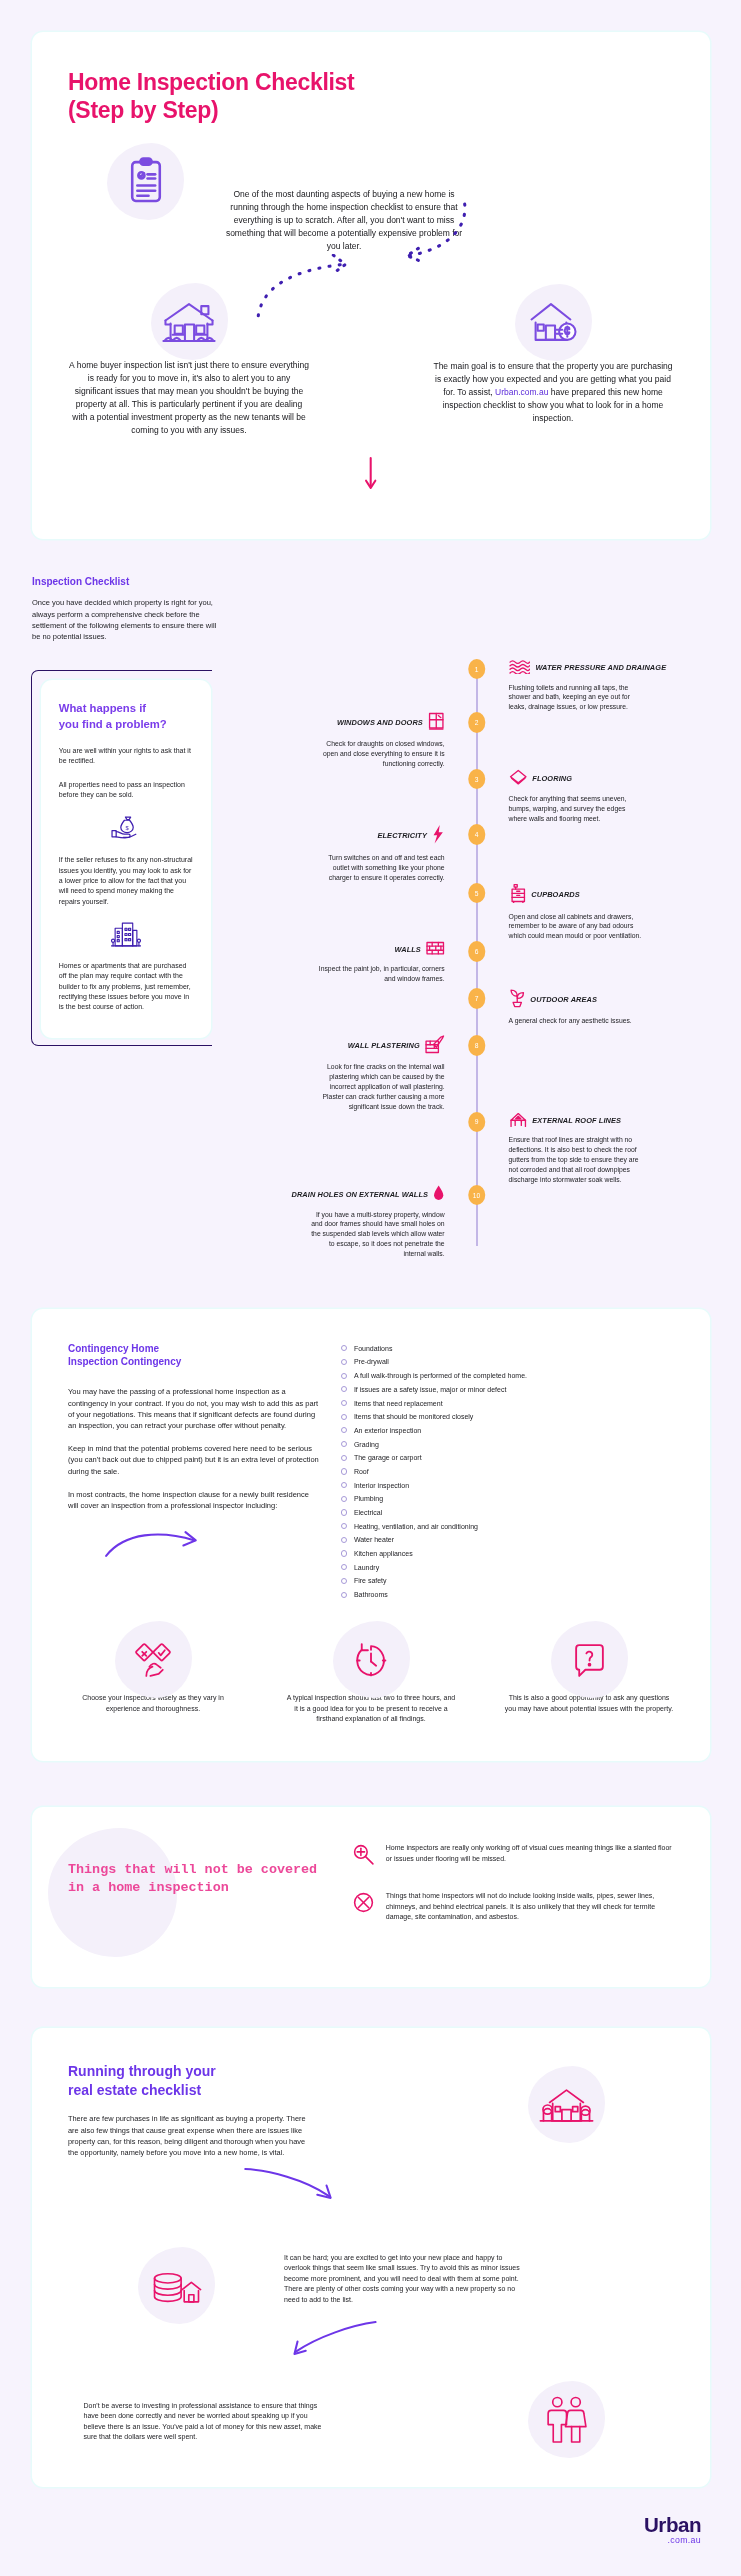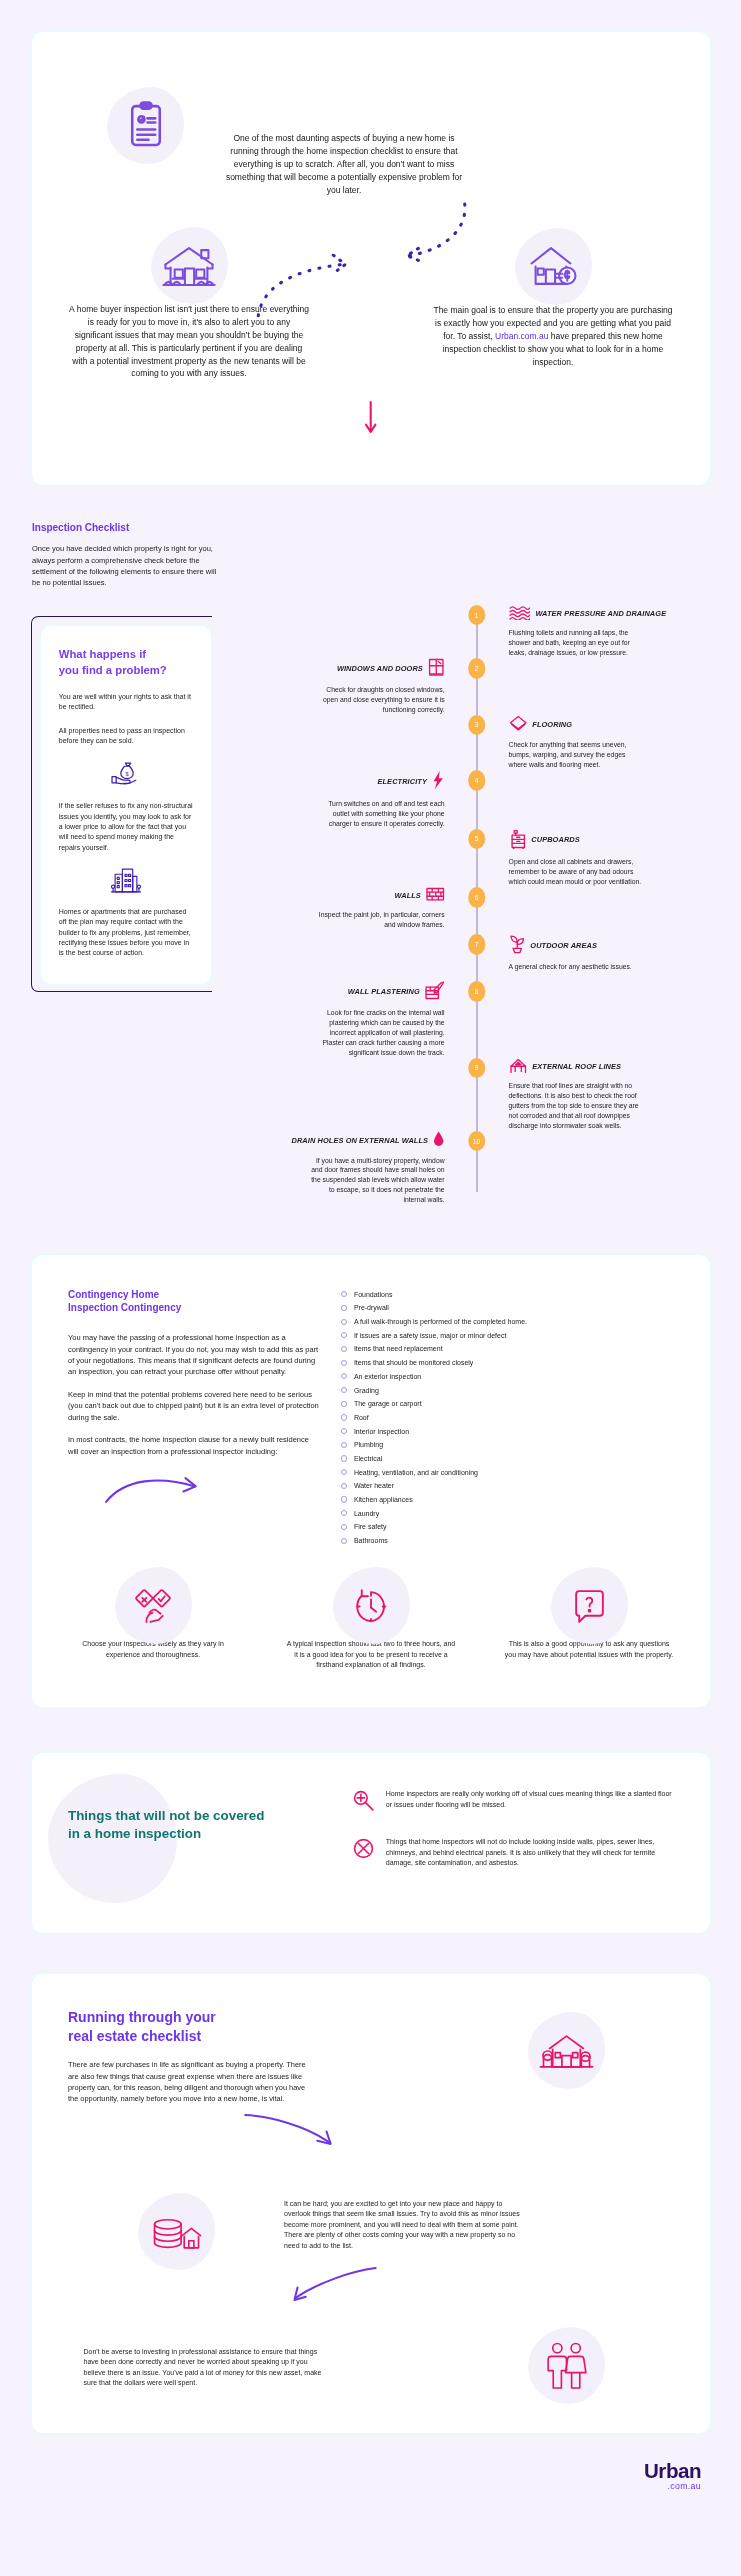--- a/index.html
+++ b/index.html
@@ -129,21 +129,21 @@
   .tri p { font-size: 7px; line-height: 1.5; }
 
   
   .sec-nc { padding: 15.5px 32px 26px 32px; }
   .nc-card { padding: 36px 36px 41px 36px; display: flex; position: relative; overflow: hidden; }
   .nc-blob {
     position: absolute; left: 15.5px; top: 20.6px; width: 129px; height: 129px;
     background: #f4f0fa; border-radius: 56% 44% 48% 52% / 50% 52% 48% 50%;
   }
   .nc-left { width: 268px; position: relative; z-index: 1; padding-top: 17.5px; }
-  .nc-title { color: #0f766e; font-size: 13.4px; font-weight: bold; line-height: 1.35; }
+  .nc-title { color: #ec4899; font-size: 13.4px; font-weight: bold; line-height: 1.35; font-family: Liberation Mono, monospace; }
   .nc-right { flex: 1; padding-left: 15.5px; position: relative; z-index: 1; }
   .nc-row { display: flex; align-items: flex-start; gap: 11.3px; margin-bottom: 23px; }
   .nc-row p { font-size: 7px; line-height: 1.5; }
 
   
   .sec-re { padding: 15.5px 32px 20.6px 32px; }
   .re-card { padding: 34px 36px 41px 36px; position: relative; min-height: 397px; }
   .re-title { color: #6d36e8; font-size: 14px; font-weight: bold; line-height: 1.35; }
   .re-p { font-size: 7.4px; line-height: 1.52; width: 242px; margin-top: 13.4px; }
   .re-p-small { font-size: 7px; line-height: 1.5; }
@@ -157,20 +157,24 @@
   .logo-dot { color: #6d36e8; font-size: 8.8px; letter-spacing: 0.3px; display:block; margin-top:-2.1px;}
 </style>
 </head>
 <body>
 
 <div class="page">
 
   <section class="sec-hero">
     <div class="card hero-card">
 
+      <h1 class="hero-title">
+        <span>Home Inspection Checklist</span>
+        <span class="sub">(Step by Step)</span>
+      </h1>
 
       <div class="hero-row1">
         <div class="hero-ico-wrap">
           <span class="blob">
             <svg width="40" height="48" viewBox="0 0 78 94" fill="none" stroke="#7b4ce0" stroke-width="5" stroke-linecap="round" stroke-linejoin="round">
               <rect x="12" y="10" width="54" height="76" rx="7"></rect>
               <rect x="28" y="3" width="22" height="12" rx="6" fill="#7b4ce0"></rect>
               <circle cx="30" cy="36" r="6" stroke="#7b4ce0"></circle>
               <path d="M26 36l3 3 6-7"></path>
               <line x1="42" y1="34" x2="57" y2="34"></line>

